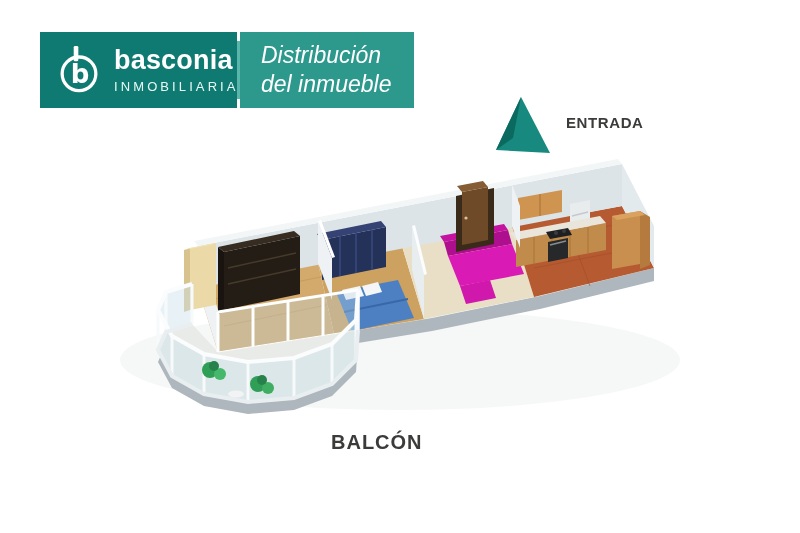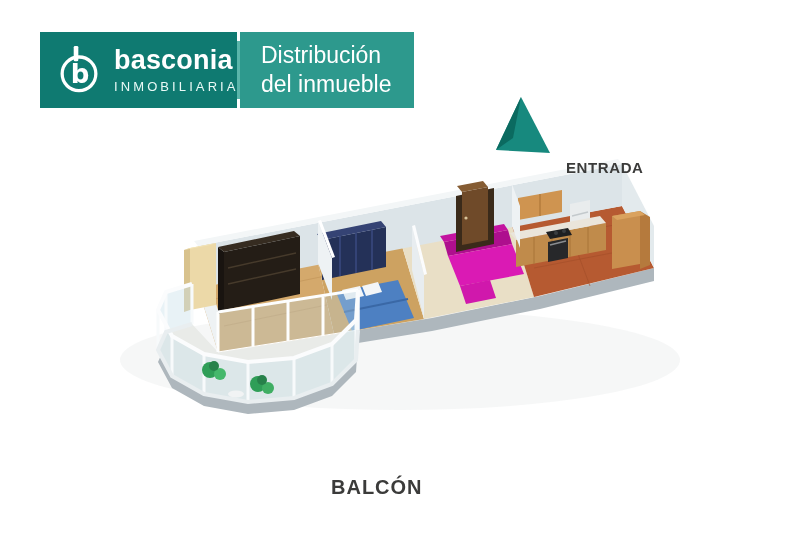--- a/index.html
+++ b/index.html
@@ -14,21 +14,21 @@
   .logo-b{font-family:"DejaVu Sans",sans-serif;font-weight:bold;font-size:27px;fill:#ffffff;}
   .brand-text{display:flex;flex-direction:column;}
   .brand-name{color:#ffffff;font-size:27px;font-weight:700;line-height:1;letter-spacing:.2px;}
   .brand-sub{color:#eafaf7;font-size:13px;font-weight:400;letter-spacing:3.1px;margin-top:5px;}
   .header-divider{width:3px;background:#5ab5aa;margin:9px 0;}
   .title-box{width:174px;display:flex;flex-direction:column;justify-content:center;
              padding-left:21px;box-sizing:border-box;color:#ffffff;}
   .title-line{font-size:23px;font-weight:400;line-height:1.28;}
 
   
-  .label{position:absolute;color:#3b3b3a;font-weight:700;z-index:4;margin-top:45px;}
+  .label{position:absolute;color:#3b3b3a;font-weight:700;z-index:4;}
   .entrada{left:566px;top:114px;font-size:15px;letter-spacing:.6px;}
   .balcon{left:331px;top:431px;font-size:20px;letter-spacing:1px;}
 </style>
 </head>
 <body>
 
 <div class="stage">
 
   <svg class="plan" viewBox="0 0 800 533">
 
@@ -163,21 +163,21 @@
         <circle cx="27" cy="33" r="17.5" fill="none" stroke="#ffffff" stroke-width="3.4"></circle>
         <rect x="21.5" y="4" width="4.8" height="16" rx="1.5" fill="#ffffff"></rect>
         <text x="28" y="42" text-anchor="middle" class="logo-b">b</text>
       </svg>
       <div class="brand-text">
         <div class="brand-name">basconia</div>
         <div class="brand-sub">INMOBILIARIA</div>
       </div>
     </div>
     <div class="header-divider"></div>
-    <div class="title-box" style="background: rgb(45, 153, 141);">
+    <div class="title-box" style="background: rgb(45, 153, 141); font-style: italic;">
       <div class="title-line">Distribución</div>
       <div class="title-line">del inmueble</div>
     </div>
   </header>
 
   <div class="label entrada">ENTRADA</div>
   <div class="label balcon">BALCÓN</div>
 
 </div>
 

